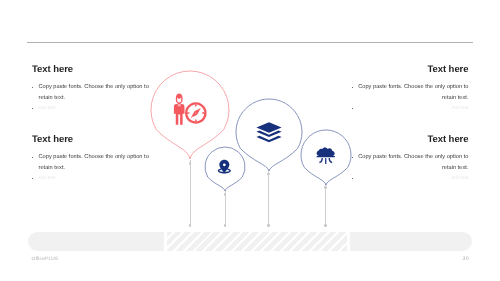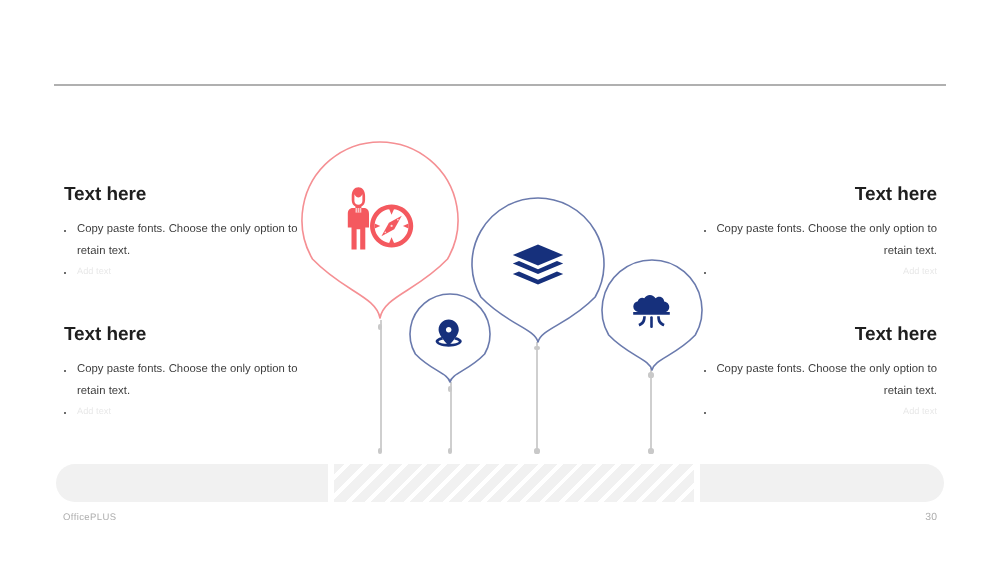--- a/index.html
+++ b/index.html
@@ -6,21 +6,21 @@
   *{-webkit-font-smoothing:antialiased;text-rendering:geometricPrecision;}
   body{width:500px;height:281px;background:#ffffff;
        font-family:"Liberation Sans","DejaVu Sans",sans-serif;overflow:hidden;}
   .slide{position:relative;width:500px;height:281px;background:#ffffff;-webkit-font-smoothing:antialiased;}
 
   
   .rule{position:absolute;left:27px;top:42px;width:446px;height:1px;
         background:#b0b0b0;}
 
   
-  .blk{position:absolute;margin-top:28px;}
+  .blk{position:absolute;}
   .blk .title{font-size:9.5px;font-weight:700;color:#1f1f1f;
               letter-spacing:-0.05px;line-height:11px;white-space:nowrap;}
   .blk ul{margin:7.5px 0 0 0;padding:0;list-style:none;}
   .blk li{position:relative;font-size:5.65px;color:#3d3d3d;line-height:11.3px;
           font-weight:400;letter-spacing:0.02px;}
   .blk li .bt{display:block;}
   .blk li .dot{position:absolute;width:1.2px;height:1.2px;border-radius:50%;
                background:#3d3d3d;top:4.6px;}
 
   .blk.left .dot{left:0px;}

